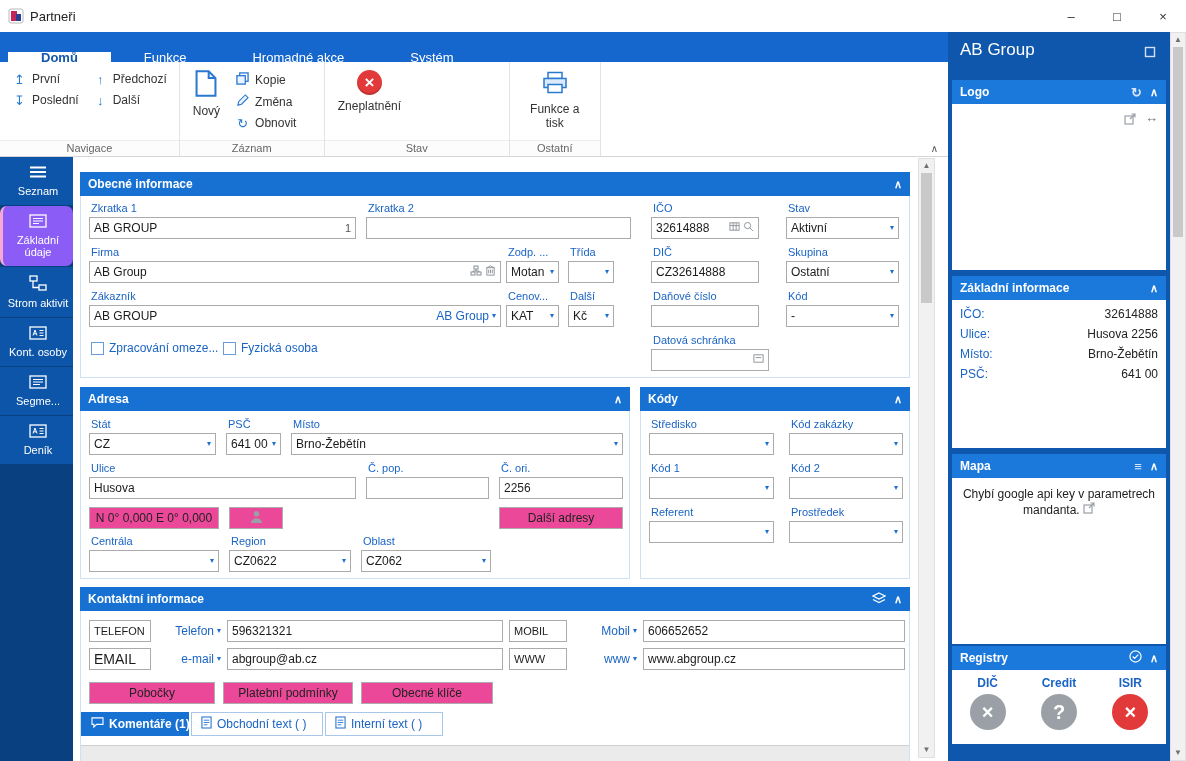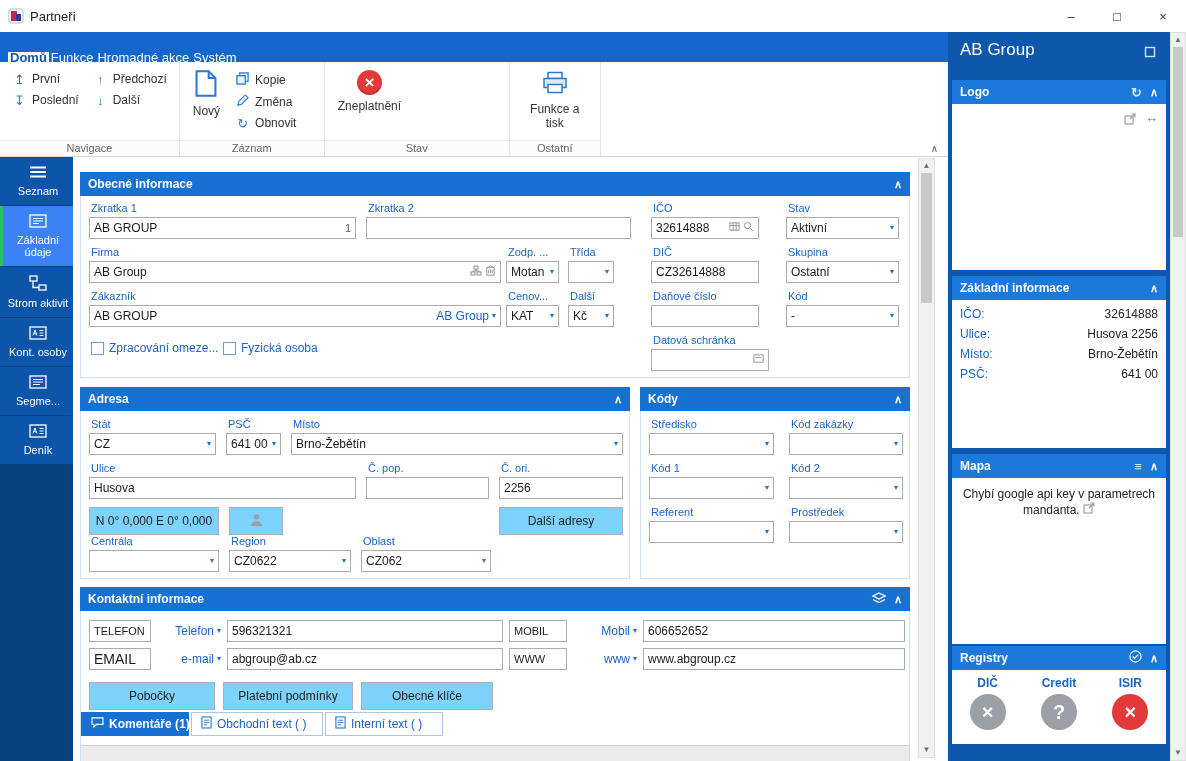--- a/index.html
+++ b/index.html
@@ -7,51 +7,51 @@
        font-family:"Liberation Sans",sans-serif;-webkit-font-smoothing:antialiased;}
   .abs{position:absolute;}
   
   .titlebar{position:absolute;left:0;top:0;width:1186px;height:32px;background:#fff;display:flex;align-items:center;z-index:30;}
   .titlebar .appicon{margin:0 6px 0 8px;display:flex;}
   .titlebar .title{font-size:13px;color:#222;}
   .winbtns{margin-left:auto;display:flex;height:100%;}
   .winbtn{width:46px;height:100%;display:flex;align-items:center;justify-content:center;font-size:13px;color:#333;cursor:default;}
   
   .tabbar{position:absolute;left:0;top:32px;width:1186px;height:30px;background:#1566cd;display:flex;padding-left:8px;box-sizing:border-box;z-index:5;}
-  .rtab{display:flex;align-items:center;padding:0 2px;color:#fff;font-size:13px;margin-top:20px;}
+  .rtab{display:flex;align-items:center;padding:0 33px;color:#fff;font-size:13px;margin-top:20px;}
   .rtab.act{background:#fff;color:#1257b0;font-weight:bold;}
   
   .ribbon{position:absolute;left:0;top:62px;width:948px;height:95px;background:#fff;border-bottom:1px solid #d5d5d5;display:flex;box-sizing:border-box;z-index:6;}
   .rgroup{position:relative;border-right:1px solid #e3e3e3;padding:6px 8px 18px 8px;display:flex;gap:6px;align-items:flex-start;}
   .rg-label{position:absolute;left:0;right:0;bottom:0;height:15px;text-align:center;font-size:11px;color:#666;border-top:1px solid #ececec;background:#fcfcfc;line-height:15px;}
   .scol{display:flex;flex-direction:column;gap:3px;padding-top:2px;}
   .sbtn{display:flex;align-items:center;gap:5px;font-size:12px;color:#333;padding:2px 4px;white-space:nowrap;}
   .sbtn .ic{color:#2a79d0;font-size:13px;width:15px;text-align:center;line-height:13px;}
   .bbtn{display:flex;flex-direction:column;align-items:center;gap:4px;padding:2px 5px;font-size:12px;color:#333;text-align:center;max-width:64px;}
   .ribbon-collapse{position:absolute;right:10px;bottom:2px;font-size:10px;color:#555;}
   .redcircle{width:25px;height:25px;border-radius:50%;background:#e23a3a;color:#fff;display:flex;align-items:center;justify-content:center;font-size:17px;font-weight:bold;box-shadow:inset 0 -2px 0 rgba(0,0,0,.15);}
   
   .side{position:absolute;left:0;top:157px;width:73px;height:604px;background:#09407f;z-index:4;}
   .sitem{display:flex;flex-direction:column;align-items:center;justify-content:center;gap:4px;color:#fff;font-size:11px;line-height:12px;text-align:center;padding:8px 2px;background:#0d55a8;margin-bottom:1px;box-sizing:border-box;border-left:3px solid transparent;cursor:default;}
-  .sitem.act{background:#3b82f6;border-left:3px solid #22c55e;}
+  .sitem.act{background:#8b5cf6;border-left:3px solid #f9a8d4;border-radius:7px;}
   
   .main{position:absolute;left:73px;top:157px;width:845px;height:604px;background:#fff;z-index:3;}
   .sec{position:absolute;border:1px solid #cfe0f2;background:#fff;box-sizing:border-box;}
   .sec-h{position:absolute;left:-1px;top:-1px;right:-1px;height:24px;background:#1671d2;color:#fff;font-weight:bold;font-size:12px;display:flex;align-items:center;gap:8px;padding:0 8px;box-sizing:border-box;}
   .sec-h .sp{flex:1;}
   .chev{font-size:11px;font-weight:bold;line-height:11px;}
   .lbl{position:absolute;font-size:11px;color:#1a64c4;white-space:nowrap;}
   .fld{position:absolute;height:22px;border:1px solid #ababab;background:#fff;display:flex;align-items:center;font-size:12px;color:#1b1b1b;padding:0 4px;box-sizing:border-box;gap:3px;}
   .fld .val{flex:1;overflow:hidden;white-space:nowrap;}
   .dd{color:#1f6fd0;font-size:8px;line-height:8px;}
   .sfx{color:#555;font-size:11px;}
   .link{color:#1a64c4;white-space:nowrap;}
   .cb-row{position:absolute;display:flex;align-items:center;gap:5px;font-size:12px;color:#1a64c4;}
   .cb{width:13px;height:13px;border:1px solid #6a9bd8;background:#fff;box-sizing:border-box;}
-  .gbtn{position:absolute;height:28px;background:#7dd3fc;border:1px solid #adadad;display:flex;align-items:center;justify-content:center;font-size:12px;color:#222;box-sizing:border-box;gap:4px;}
+  .gbtn{position:absolute;height:22px;background:#ec4899;border:1px solid #adadad;display:flex;align-items:center;justify-content:center;font-size:12px;color:#222;box-sizing:border-box;gap:4px;}
   .kind{position:absolute;height:22px;display:flex;align-items:center;justify-content:flex-end;gap:3px;font-size:12px;color:#1a64c4;}
   .btab{position:absolute;height:24px;display:flex;align-items:center;gap:5px;padding:0 9px;font-size:12px;border:1px solid #a9c7e8;background:#fff;color:#1a64c4;box-sizing:border-box;white-space:nowrap;}
   .btab.act{background:#1671d2;color:#fff;border-color:#1671d2;font-weight:bold;}
   .gridbar{position:absolute;background:#ebebeb;border-top:1px solid #d0d0d0;}
   
   .vscroll{position:absolute;background:#f1f1f1;border:1px solid #e0e0e0;box-sizing:border-box;z-index:7;}
   .sarrow{position:absolute;left:0;right:0;text-align:center;font-size:8px;color:#707070;line-height:14px;}
   .sthumb{position:absolute;left:2px;right:2px;background:#c9c9c9;}
   
   .panel{position:absolute;left:948px;top:32px;width:222px;height:729px;background:#0e57ad;z-index:10;}

